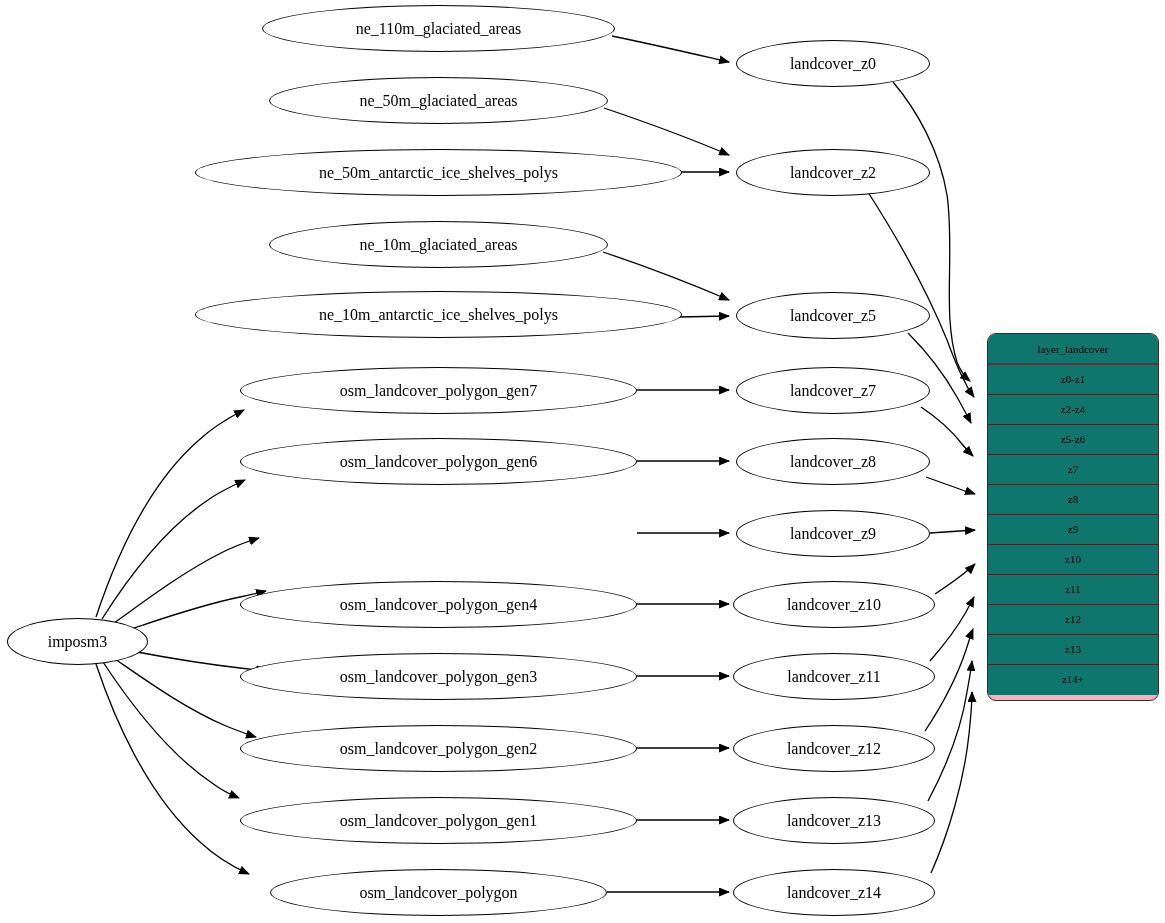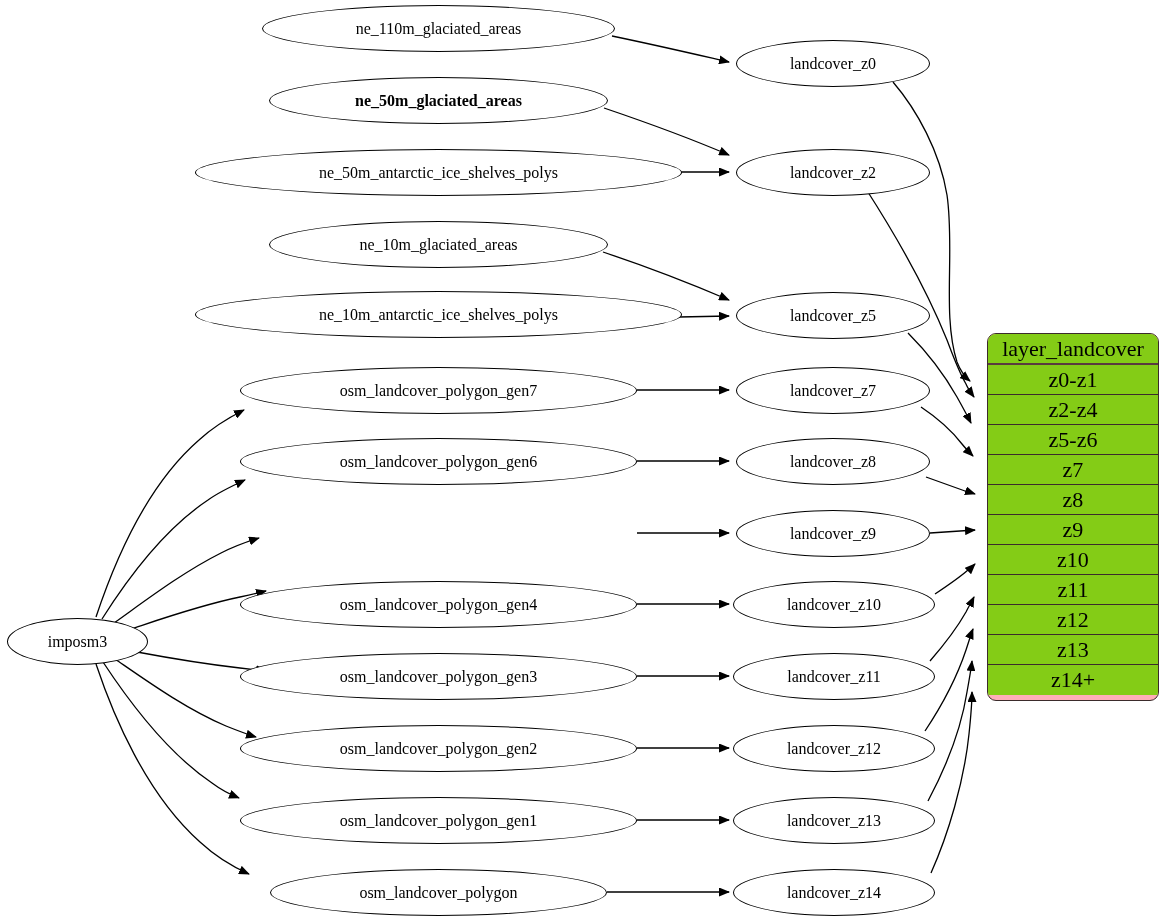--- a/index.html
+++ b/index.html
@@ -42,26 +42,26 @@
     box-sizing: border-box;
     border: 1.4px solid #3b2b2b;
     border-radius: 9px;
     background: #ffaeb9;
     overflow: hidden;
   }
   .table-node .trow {
     box-sizing: border-box;
     width: 100%;
     text-align: center;
-    font-size: 22px;
+    font-size: 11px;
     color: #000000;
     border-bottom: 1.4px solid #3b2b2b;
     line-height: 29px;
     height: 30px;
-    background: #84cc16;
+    background: #0f766e;
   }
   .table-node .trow.header {
     height: 31px;
     line-height: 30px;
     border-bottom: 2.2px solid #5a3a3f;
   }
   .table-node .trow.last {
     border-bottom: none;
   }
 </style>
@@ -116,21 +116,21 @@
     </g>
   </svg>
 
   <div class="node" style="left:7px; top:618px; width:141px; height:47px;justify-content:center;">
     <span>imposm3</span>
   </div>
 
   <div class="node" style="left:262px; top:5px; width:353px; height:47px;">
     <span>ne_110m_glaciated_areas</span>
   </div>
-  <div class="node" style="left:269px; top:77px; width:339px; height:47px;font-weight:bold;">
+  <div class="node" style="left:269px; top:77px; width:339px; height:47px;">
     <span>ne_50m_glaciated_areas</span>
   </div>
   <div class="node" style="left:195px; top:149px; width:487px; height:47px;">
     <span>ne_50m_antarctic_ice_shelves_polys</span>
   </div>
   <div class="node" style="left:269px; top:221px; width:339px; height:47px;">
     <span>ne_10m_glaciated_areas</span>
   </div>
   <div class="node" style="left:195px; top:291px; width:487px; height:47px;">
     <span>ne_10m_antarctic_ice_shelves_polys</span>

